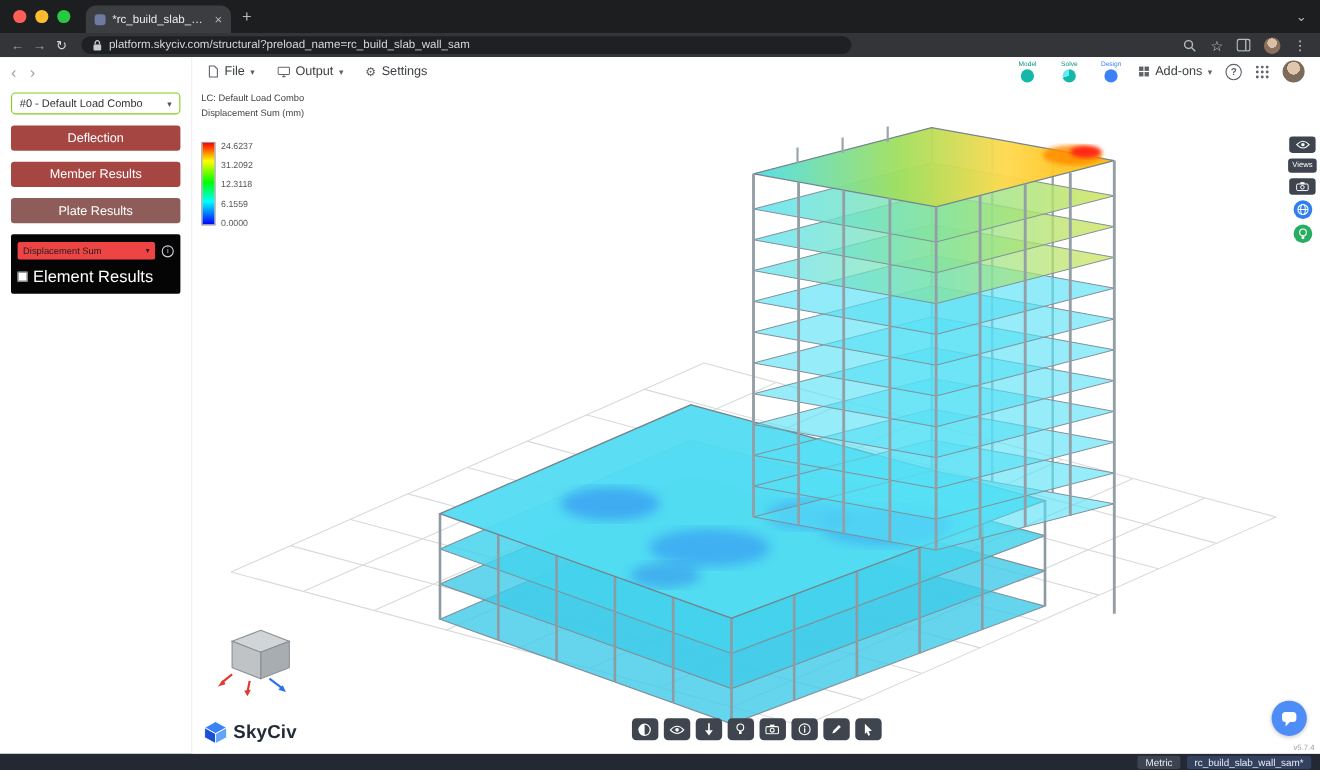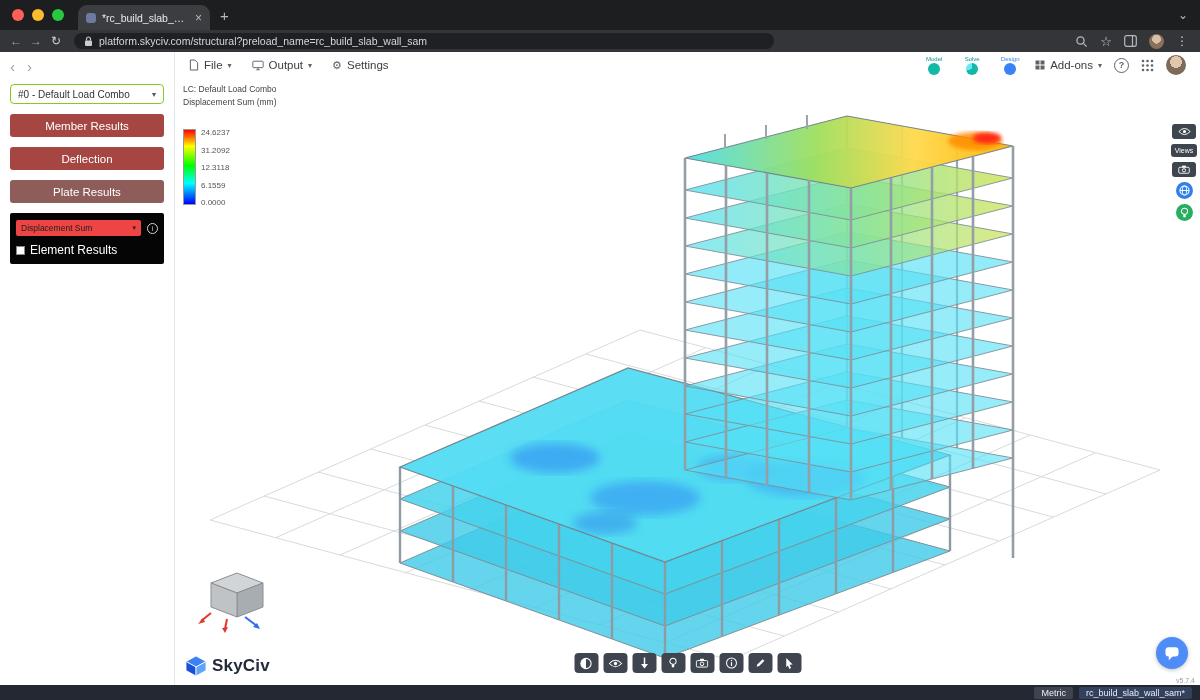--- a/index.html
+++ b/index.html
@@ -33,21 +33,21 @@
   .sb-select .chev { font-size:8px; color:#555; }
   .redbtn { margin:10px 10px 0 10px; height:23px; border-radius:3px; color:#fff; font-size:11.5px; display:flex; align-items:center; justify-content:center; }
   .redbtn.b1,.redbtn.b2 { background:#a64642; }
   .redbtn.b3 { background:#8f5d59; }
   .darkpanel { margin:10px 10px 0 10px; background:#050505; border-radius:2px; padding:7px 6px; }
   .dp-row1 { display:flex; align-items:center; gap:6px; }
   .dp-select { flex:1; background:#ef4444; border-radius:2px; height:16px; display:flex; align-items:center; justify-content:space-between; padding:0 5px; font-size:8.5px; color:#222; }
   .dp-info { width:11px; height:11px; border-radius:50%; border:1px solid #cfd3d8; color:#cfd3d8; font-size:7px; display:flex; align-items:center; justify-content:center; }
   .dp-row2 { display:flex; align-items:center; gap:5px; margin-top:7px; }
   .dp-check { width:9px; height:9px; background:#fff; border:1px solid #888; }
-  .dp-label { color:#fff; font-size:12px;text-align:center; }
+  .dp-label { color:#fff; font-size:15px;text-align:center; }
 
   .main { position:relative; flex:1; background:#fff; }
   .vtb { height:26px; background:#fff; display:flex; align-items:center; padding:0 14px 0 14px; }
   .vtb-left { display:flex; align-items:center; gap:20px; }
   .vtb-item { display:flex; align-items:center; gap:5px; font-size:11.5px; color:#3c4043; }
   .vtb-item .chev { font-size:8px; color:#5f6368; }
   .vtb-right { margin-left:auto; display:flex; align-items:center; gap:12px; }
   .stage { display:flex; flex-direction:column; align-items:center; width:26px; }
   .stage .lbl { font-size:6px; line-height:6px; }
   .stage .dot { width:12px; height:12px; border-radius:50%; margin-top:1px; }
@@ -141,22 +141,22 @@
 
   <div class="sidebar">
     <div class="sb-nav">
       <span>‹</span>
       <span>›</span>
     </div>
     <div class="sb-select">
       <span>#0 - Default Load Combo</span>
       <span class="chev">▾</span>
     </div>
+    <div class="redbtn b1">Deflection</div>
     <div class="redbtn b2">Member Results</div>
-    <div class="redbtn b1">Deflection</div>
     <div class="redbtn b3">Plate Results</div>
     <div class="darkpanel">
       <div class="dp-row1">
         <div class="dp-select">
           <span>Displacement Sum</span>
           <span style="font-size:7px;">▾</span>
         </div>
         <div class="dp-info">i</div>
       </div>
       <div class="dp-row2">

